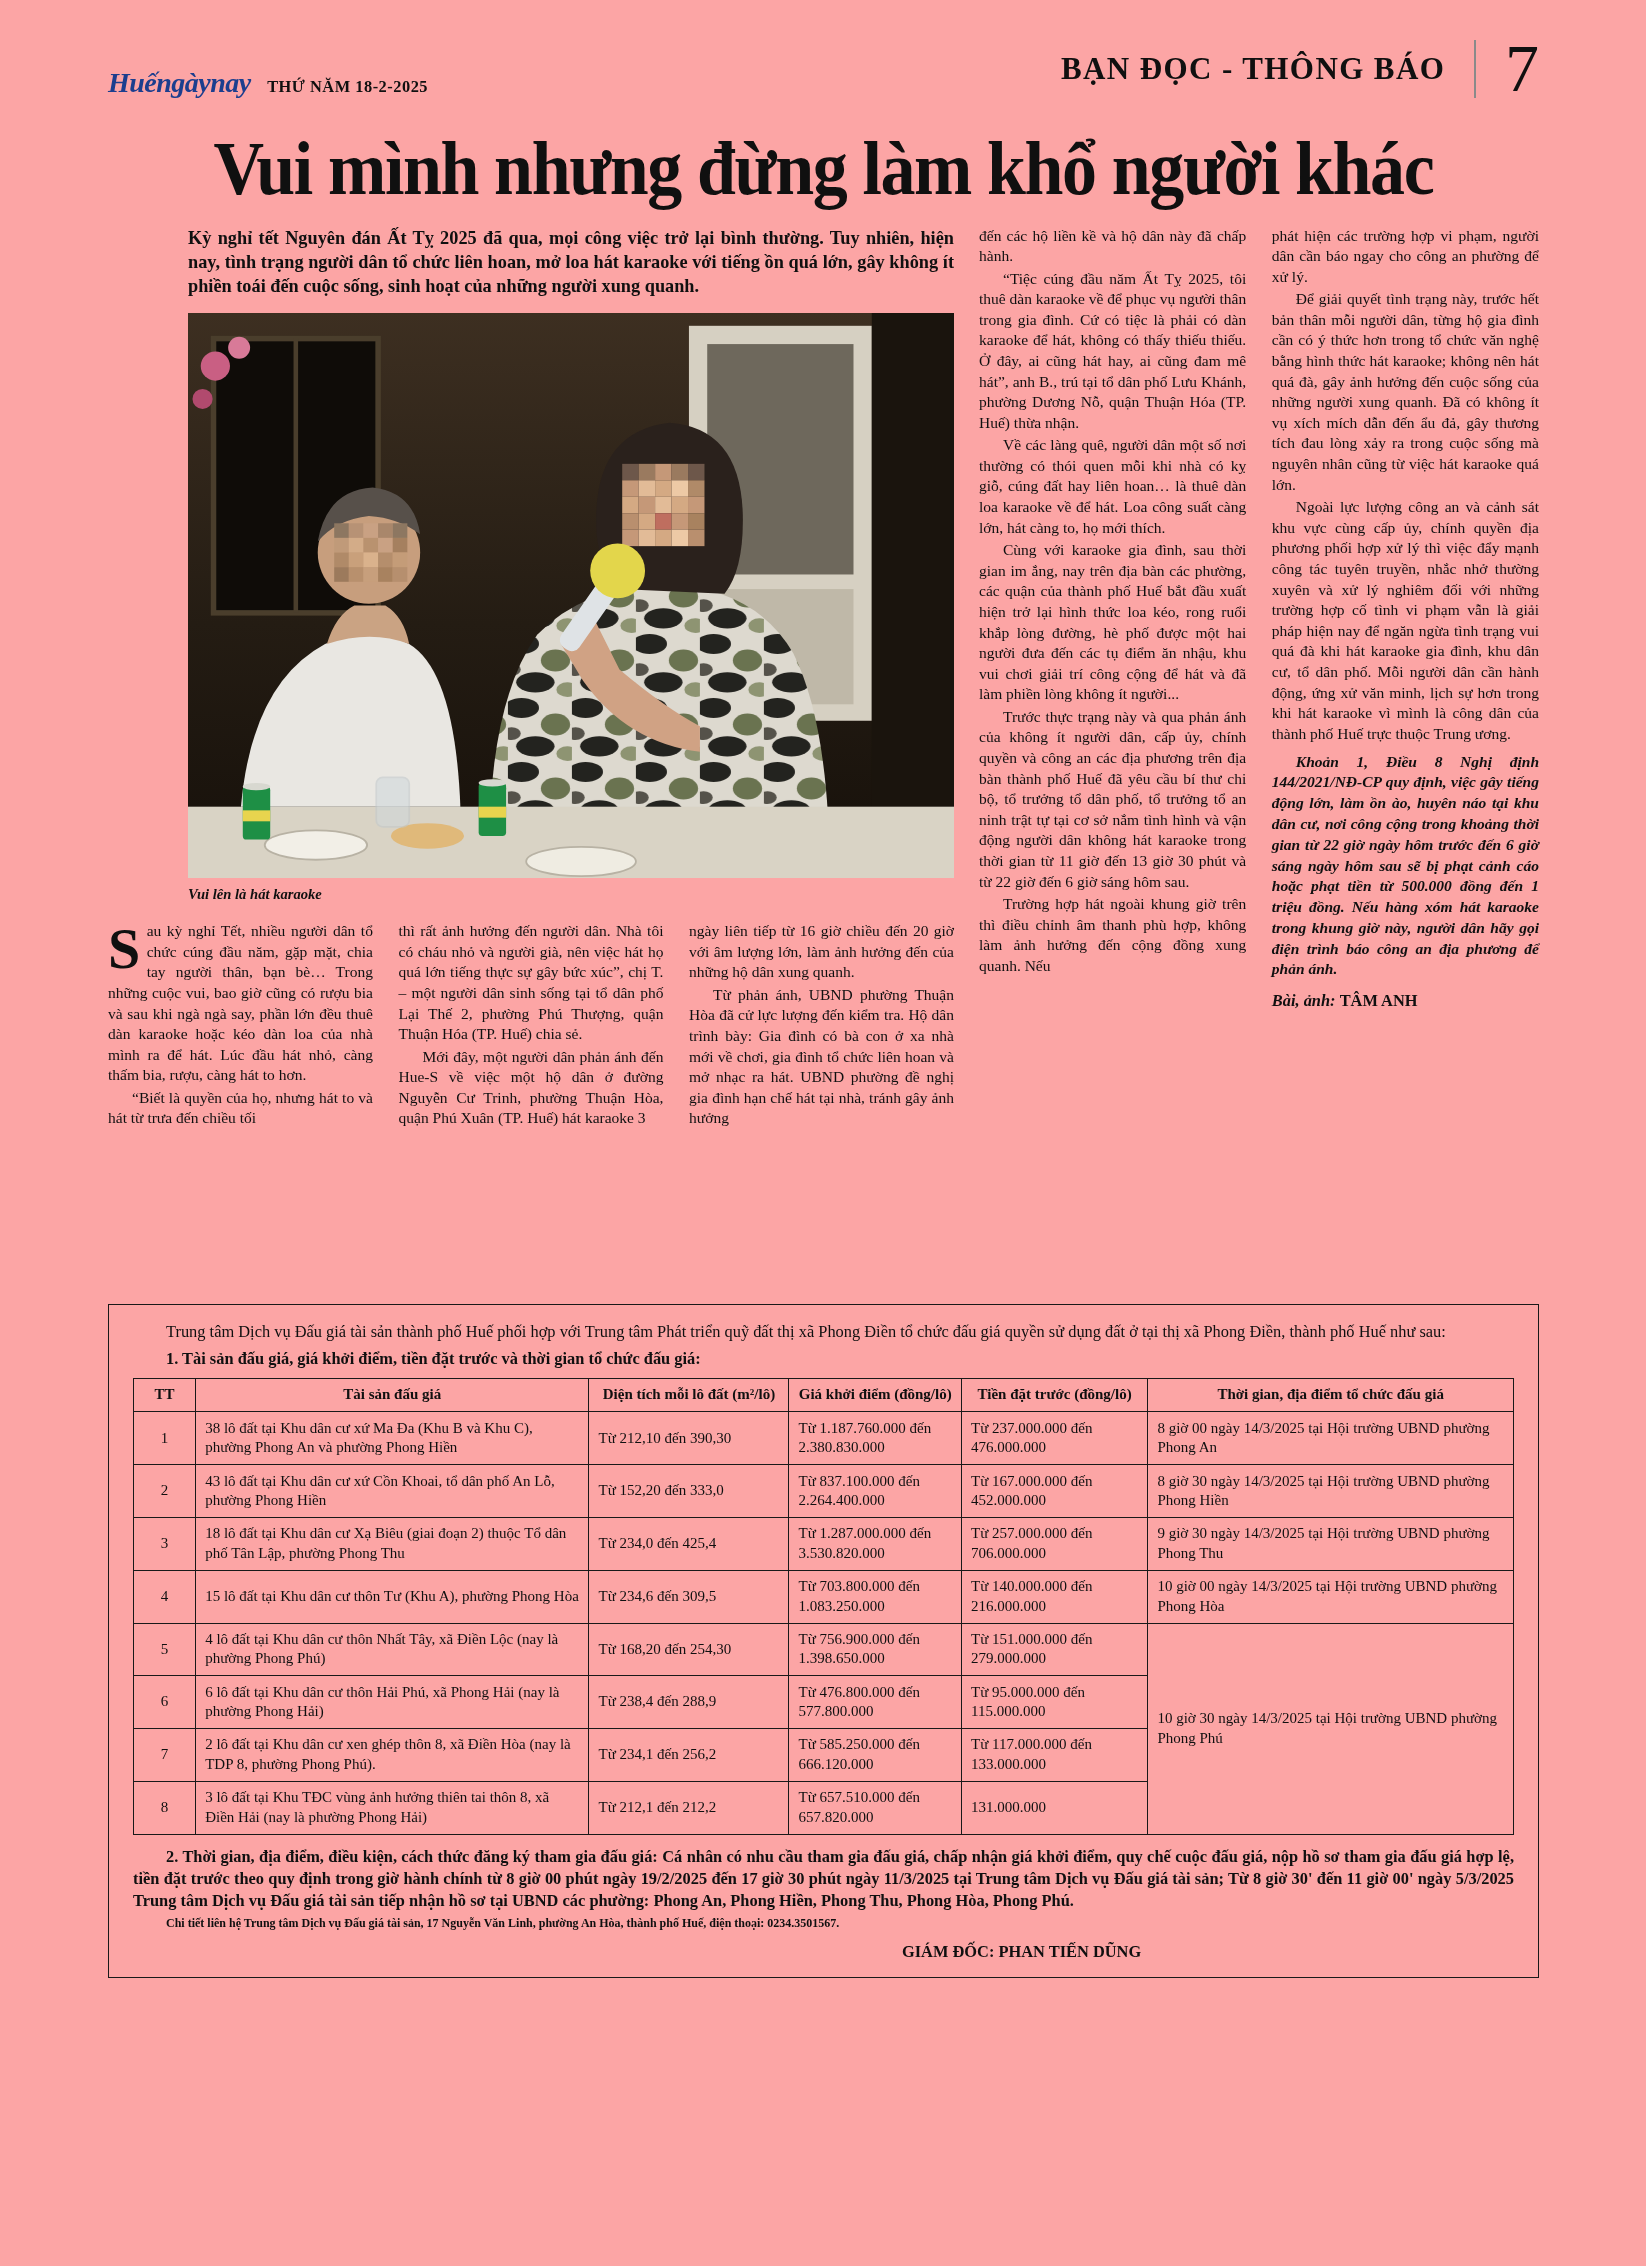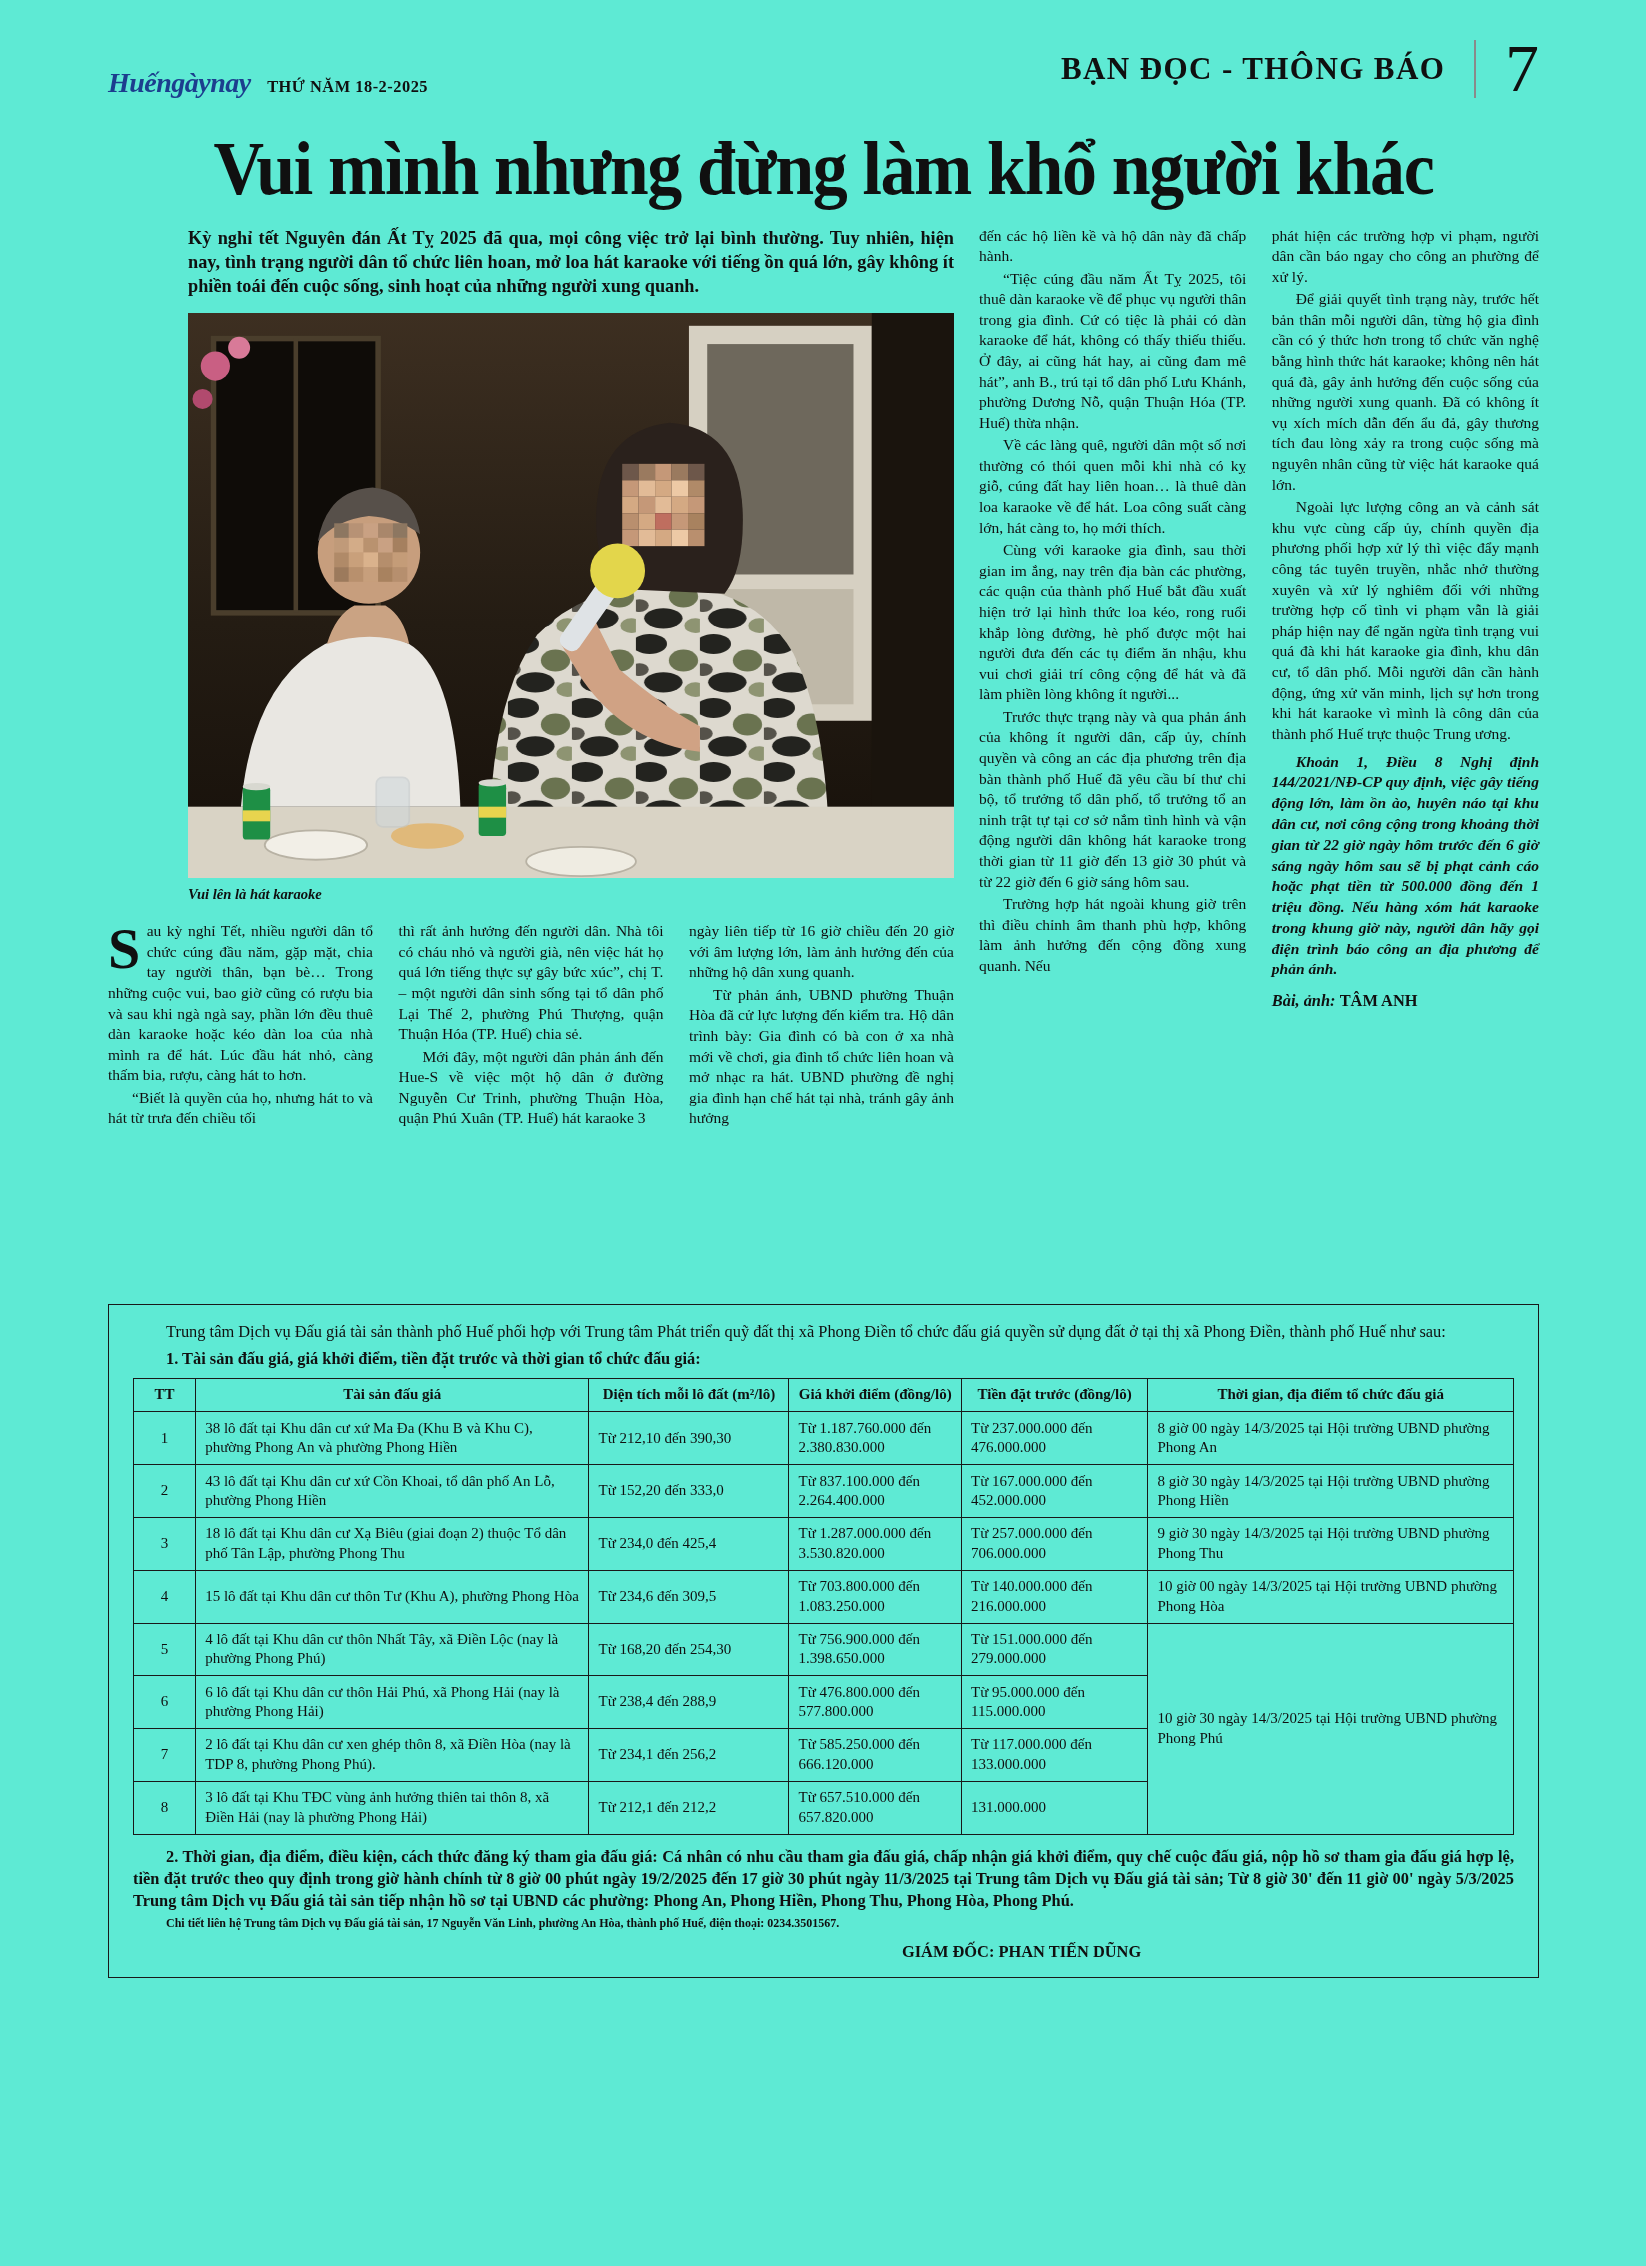--- a/index.html
+++ b/index.html
@@ -1,18 +1,18 @@
 <!DOCTYPE html>
 <html lang="vi" style="font-size:14.6px"><head>
 <meta charset="utf-8">
 <style>
   * { box-sizing: border-box; }
   html,body { margin:0; padding:0; background:#d9d9d9; }
   .page {
-    width:1647px; height:2267px; margin:0 auto; background:#5eead4;
+    width:1647px; height:2267px; margin:0 auto; background:#fca5a5;
     font-family:"Liberation Serif", serif; color:#101010;
     padding:38px 108px 44px; position:relative; overflow:hidden;
   }
   
   .topbar { display:flex; justify-content:space-between; align-items:flex-end; }
   .mast { display:flex; align-items:baseline; gap:16.4px; }
   .mast-logo { font-style:italic; font-weight:700; font-size:28px; color:#1c3e8e; letter-spacing:-0.5px; }
   .mast-date { font-weight:700; font-size:16.4px; letter-spacing:0.5px; }
   .section-head { display:flex; align-items:center; gap:29px; }
   .section-title { font-weight:700; font-size:31px; letter-spacing:1.4px; }

